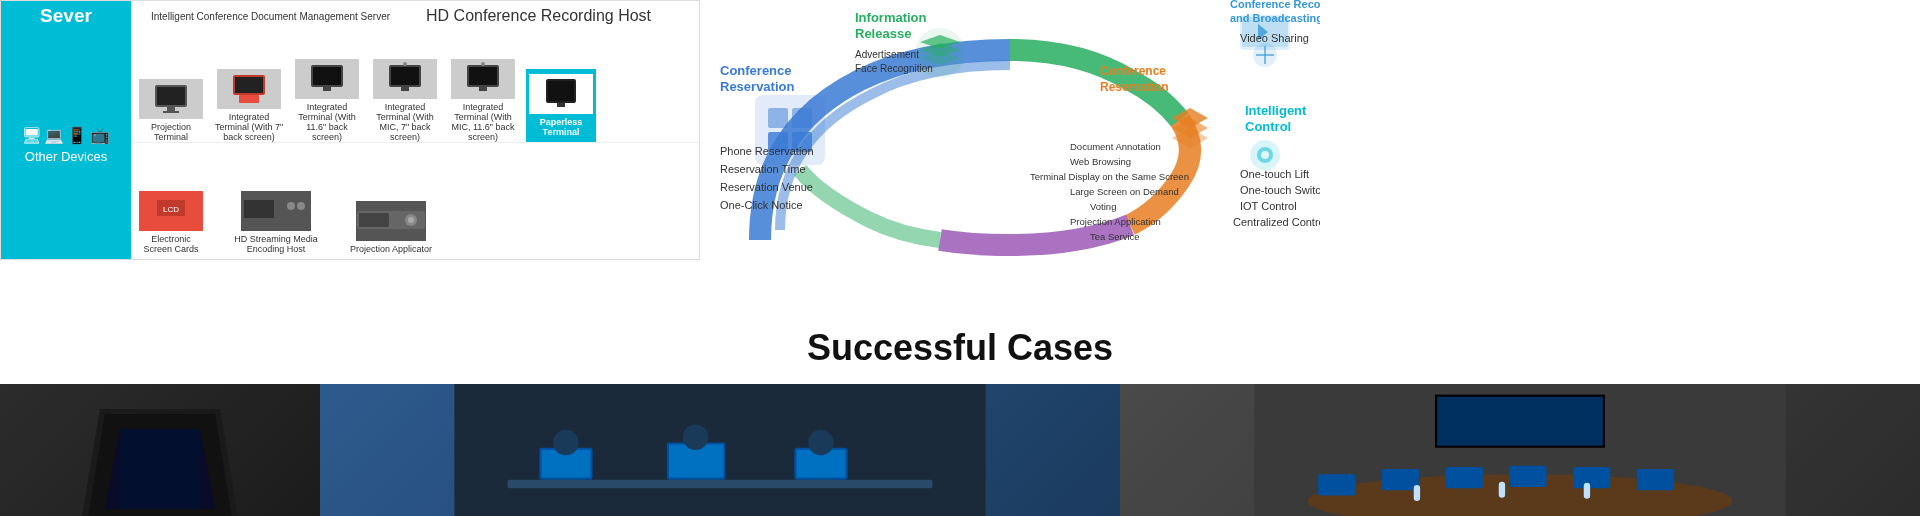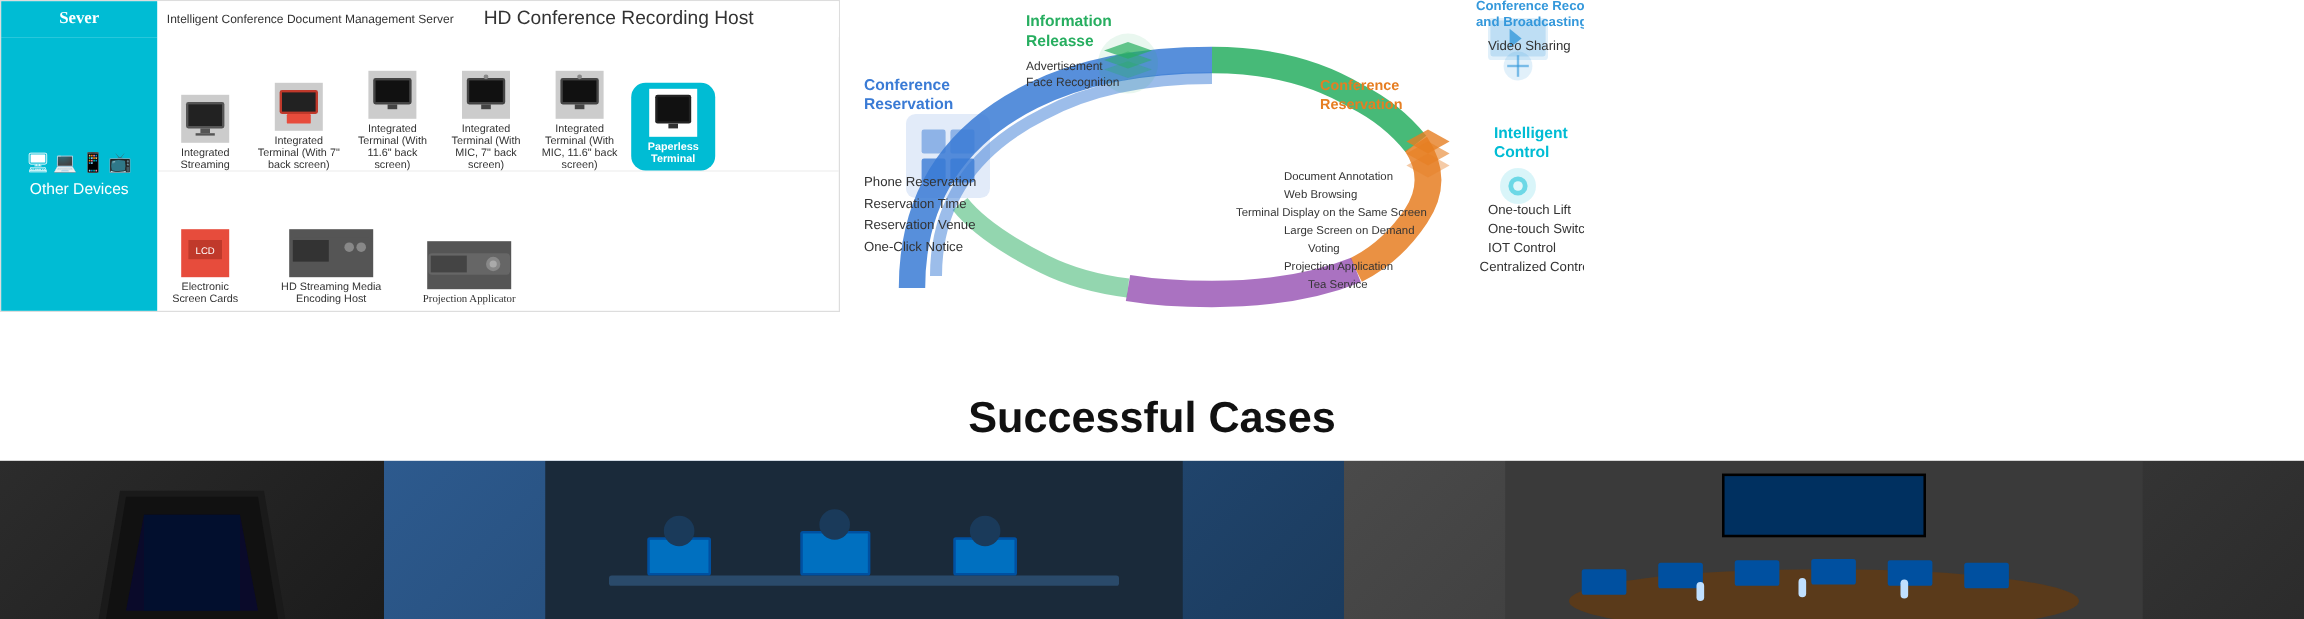--- a/index.html
+++ b/index.html
@@ -30,33 +30,32 @@
       display: flex;
       height: 30px;
       background: #fff;
     }
 
     .server-label {
       width: 130px;
       background: #00bcd4;
       color: #fff;
       font-weight: bold;
-      font-size: 14px;
+      font-size: 19px;
       display: flex;
       align-items: center;
       justify-content: center;
-      font-family: Liberation Serif, serif;
     }
 
     .server-items {
       flex: 1;
       display: flex;
       align-items: center;
-      padding: 0 8px;
-      gap: 25px;
+      padding: 0 20px;
+      gap: 36px;
       font-size: 11px;
       color: #333;
     }
 
     .devices-row {
       display: flex;
       flex: 1;
     }
 
     .other-devices-box {
@@ -106,21 +105,21 @@
       display: flex;
       flex-direction: column;
       align-items: center;
       font-size: 9px;
       color: #333;
       text-align: center;
       width: 70px;
     }
 
     .device-item .device-icon {
-      width: 40px;
+      width: 64px;
       height: 40px;
       background: #ccc;
       margin-bottom: 3px;
       display: flex;
       align-items: center;
       justify-content: center;
       font-size: 20px;
     }
 
     .device-icon-monitor {
@@ -225,21 +224,21 @@
         <div class="device-row-top">
           <div class="device-item">
             <div class="device-icon device-icon-monitor">
               <svg width="36" height="36" viewBox="0 0 36 36">
                   <rect x="2" y="4" width="32" height="22" rx="2" fill="#555"></rect>
                   <rect x="4" y="6" width="28" height="18" fill="#222"></rect>
                   <rect x="14" y="26" width="8" height="4" fill="#555"></rect>
                   <rect x="10" y="30" width="16" height="2" fill="#555"></rect>
                 </svg>
             </div>
-            <span>Integrated Streaming</span>
+            <span>Projection Terminal</span>
           </div>
           <div class="device-item">
             <div class="device-icon device-icon-red">
               <svg width="36" height="36" viewBox="0 0 36 36">
                   <rect x="2" y="4" width="32" height="20" rx="2" fill="#c0392b"></rect>
                   <rect x="4" y="6" width="28" height="16" fill="#222"></rect>
                   <rect x="8" y="24" width="20" height="8" rx="1" fill="#e74c3c"></rect>
                 </svg>
             </div>
             <span>Integrated Terminal (With 7" back screen)</span>
@@ -270,21 +269,21 @@
               <svg width="36" height="36" viewBox="0 0 36 36">
                   <rect x="2" y="4" width="32" height="22" rx="2" fill="#444"></rect>
                   <rect x="4" y="6" width="28" height="18" fill="#111"></rect>
                   <rect x="14" y="26" width="8" height="4" fill="#444"></rect>
                   <circle cx="18" cy="3" r="2" fill="#888"></circle>
                 </svg>
             </div>
             <span>Integrated Terminal (With MIC, 11.6" back screen)</span>
           </div>
 
-          <div class="device-item" style="background:#00bcd4;padding:5px;border-radius:12px;color:#fff;">
+          <div class="device-item" style="background:#00bcd4;padding:5px;border-radius:0;color:#fff;">
             <div class="device-icon" style="background:#fff;">
               <svg width="36" height="36" viewBox="0 0 36 36">
                   <rect x="3" y="3" width="30" height="24" rx="2" fill="#222"></rect>
                   <rect x="5" y="5" width="26" height="20" fill="#111"></rect>
                   <rect x="14" y="27" width="8" height="4" fill="#333"></rect>
                 </svg>
             </div>
             <span style="color:#fff;font-weight:bold;">Paperless Terminal</span>
           </div>
         </div>
@@ -304,21 +303,21 @@
             <div class="device-icon" style="background:#555;width:70px;">
               <svg width="70" height="30" viewBox="0 0 70 30">
                   <rect x="1" y="2" width="68" height="22" rx="3" fill="#555"></rect>
                   <rect x="3" y="4" width="30" height="18" fill="#333"></rect>
                   <circle cx="50" cy="10" r="4" fill="#888"></circle>
                   <circle cx="60" cy="10" r="4" fill="#888"></circle>
                 </svg>
             </div>
             <span>HD Streaming Media Encoding Host</span>
           </div>
-          <div class="device-item" style="width:90px;font-family:Liberation Serif, serif;">
+          <div class="device-item" style="width:90px;">
             <div class="device-icon" style="background:#555;width:70px;">
               <svg width="70" height="30" viewBox="0 0 70 30">
                   <rect x="1" y="5" width="68" height="18" rx="3" fill="#666"></rect>
                   <rect x="3" y="7" width="30" height="14" fill="#444"></rect>
                   <circle cx="55" cy="14" r="6" fill="#888"></circle>
                   <circle cx="55" cy="14" r="3" fill="#aaa"></circle>
                 </svg>
             </div>
             <span>Projection Applicator</span>
           </div>

